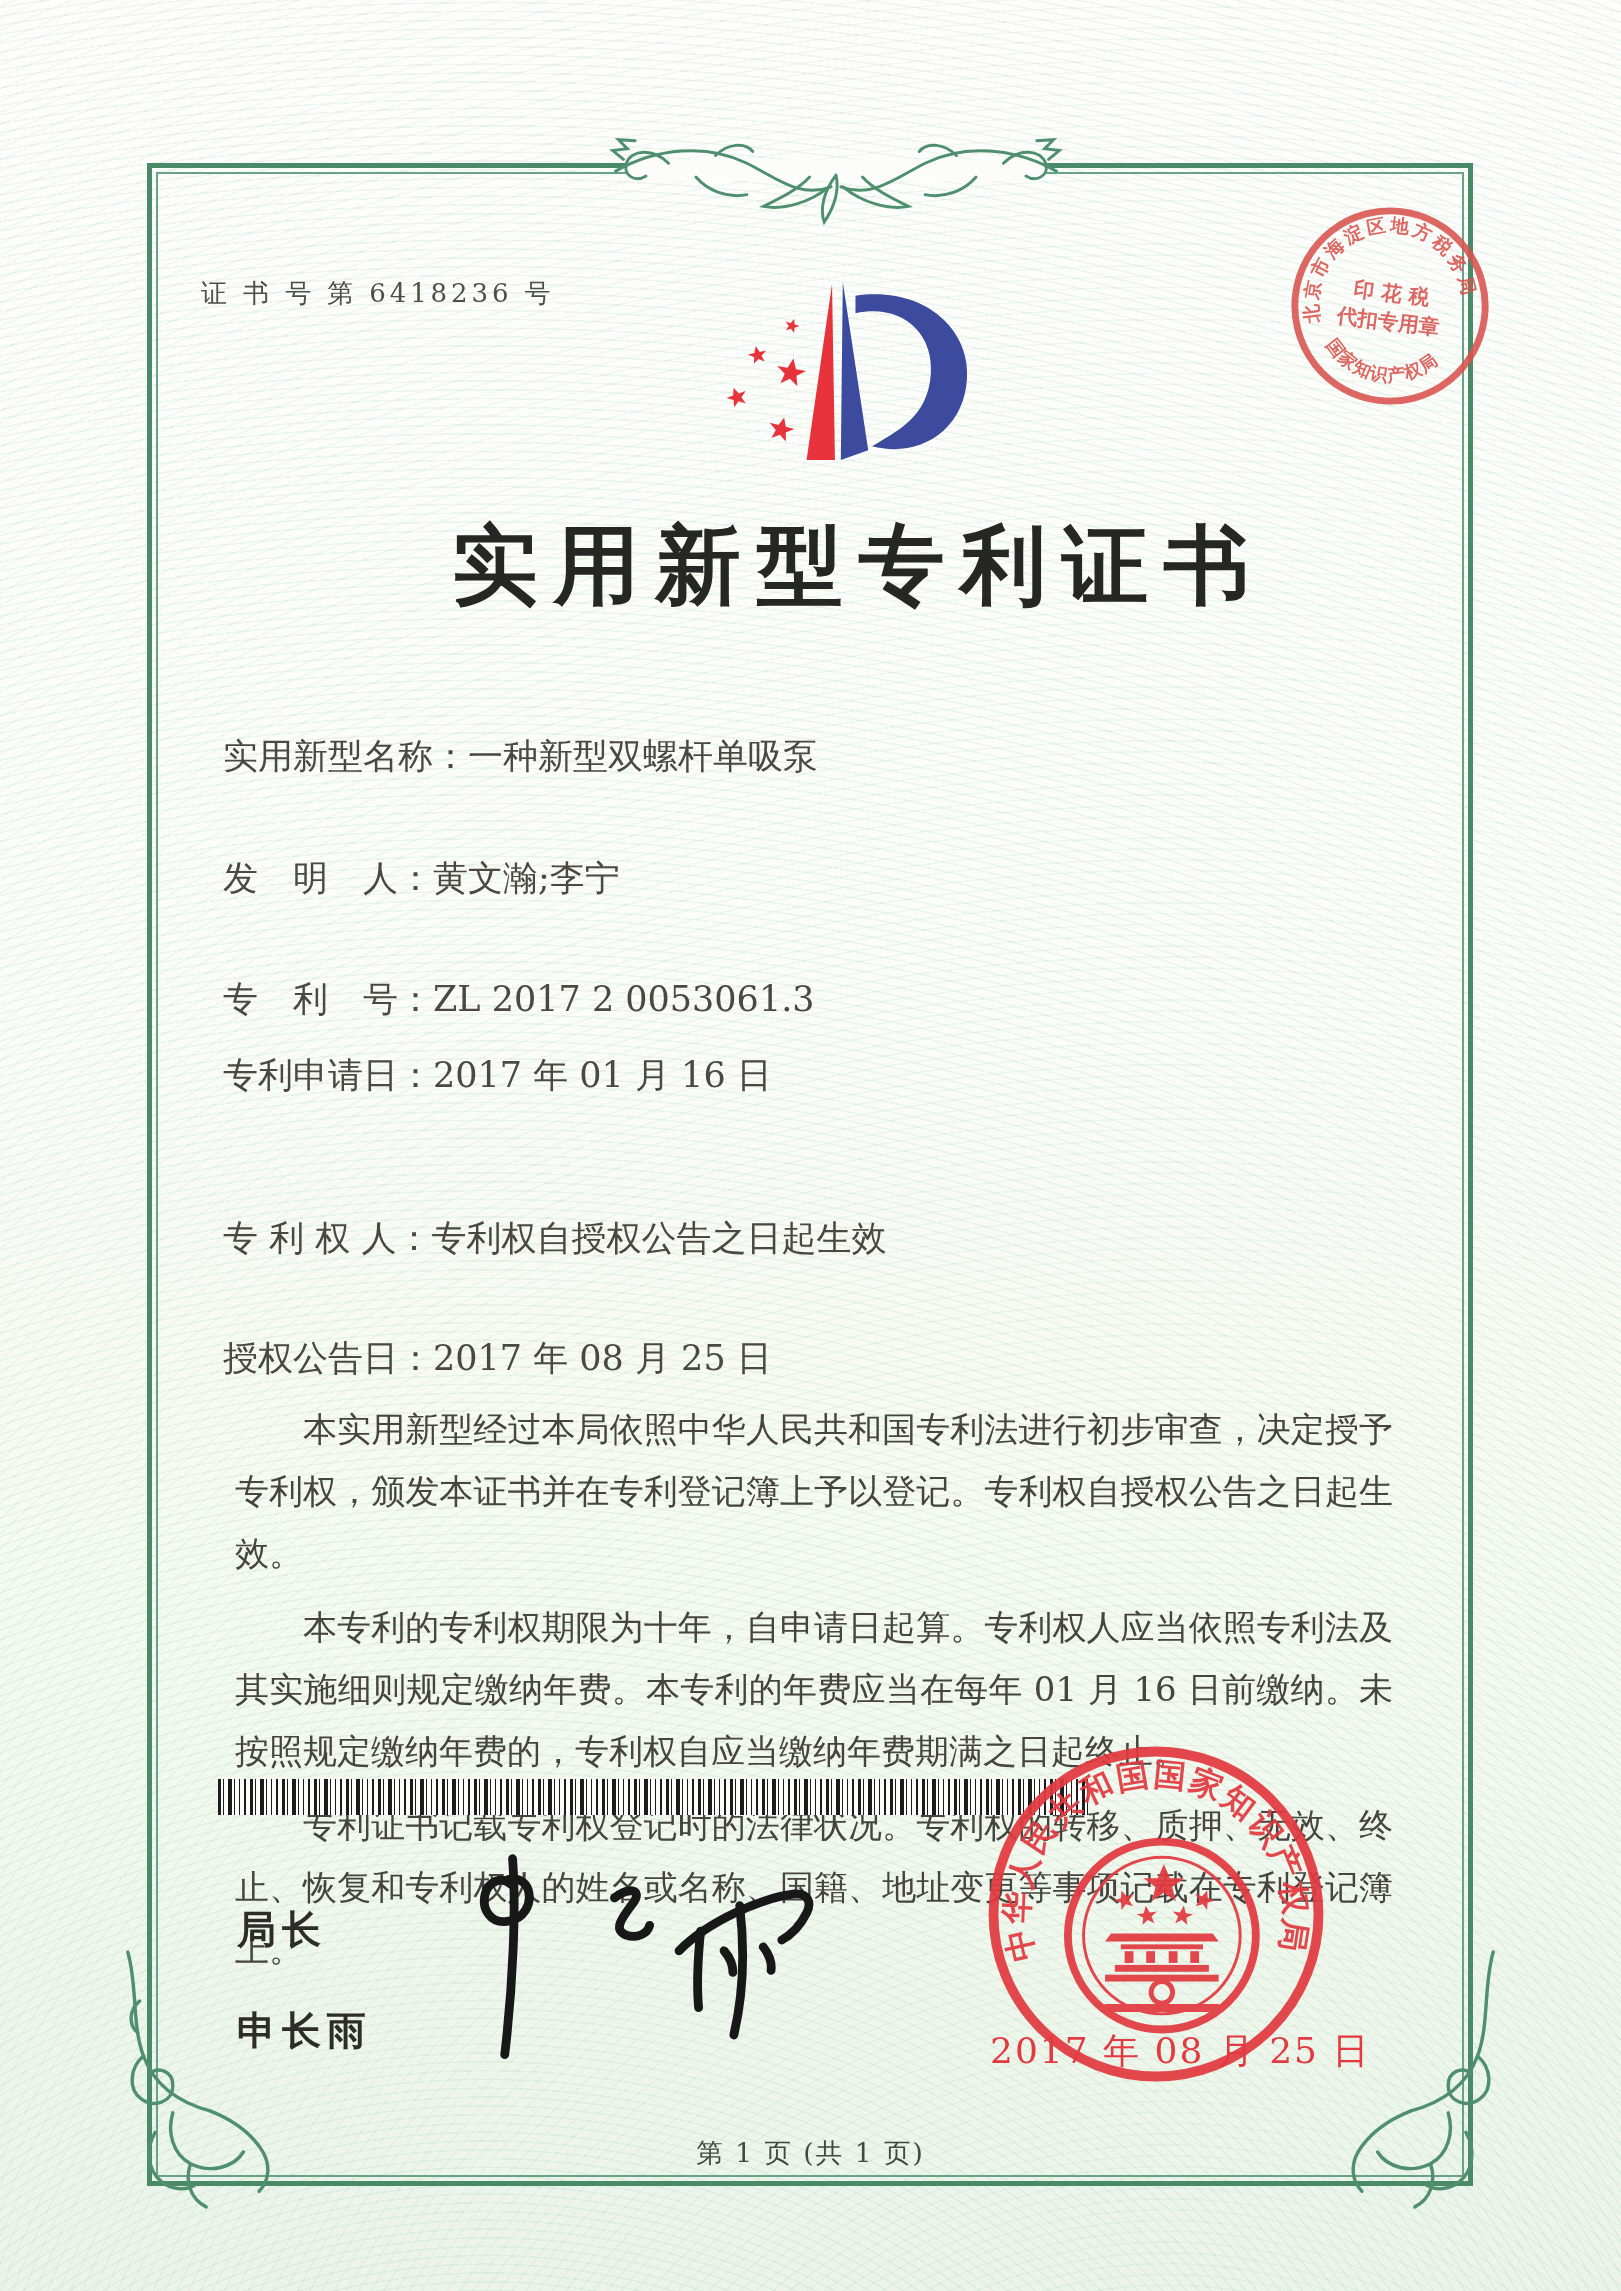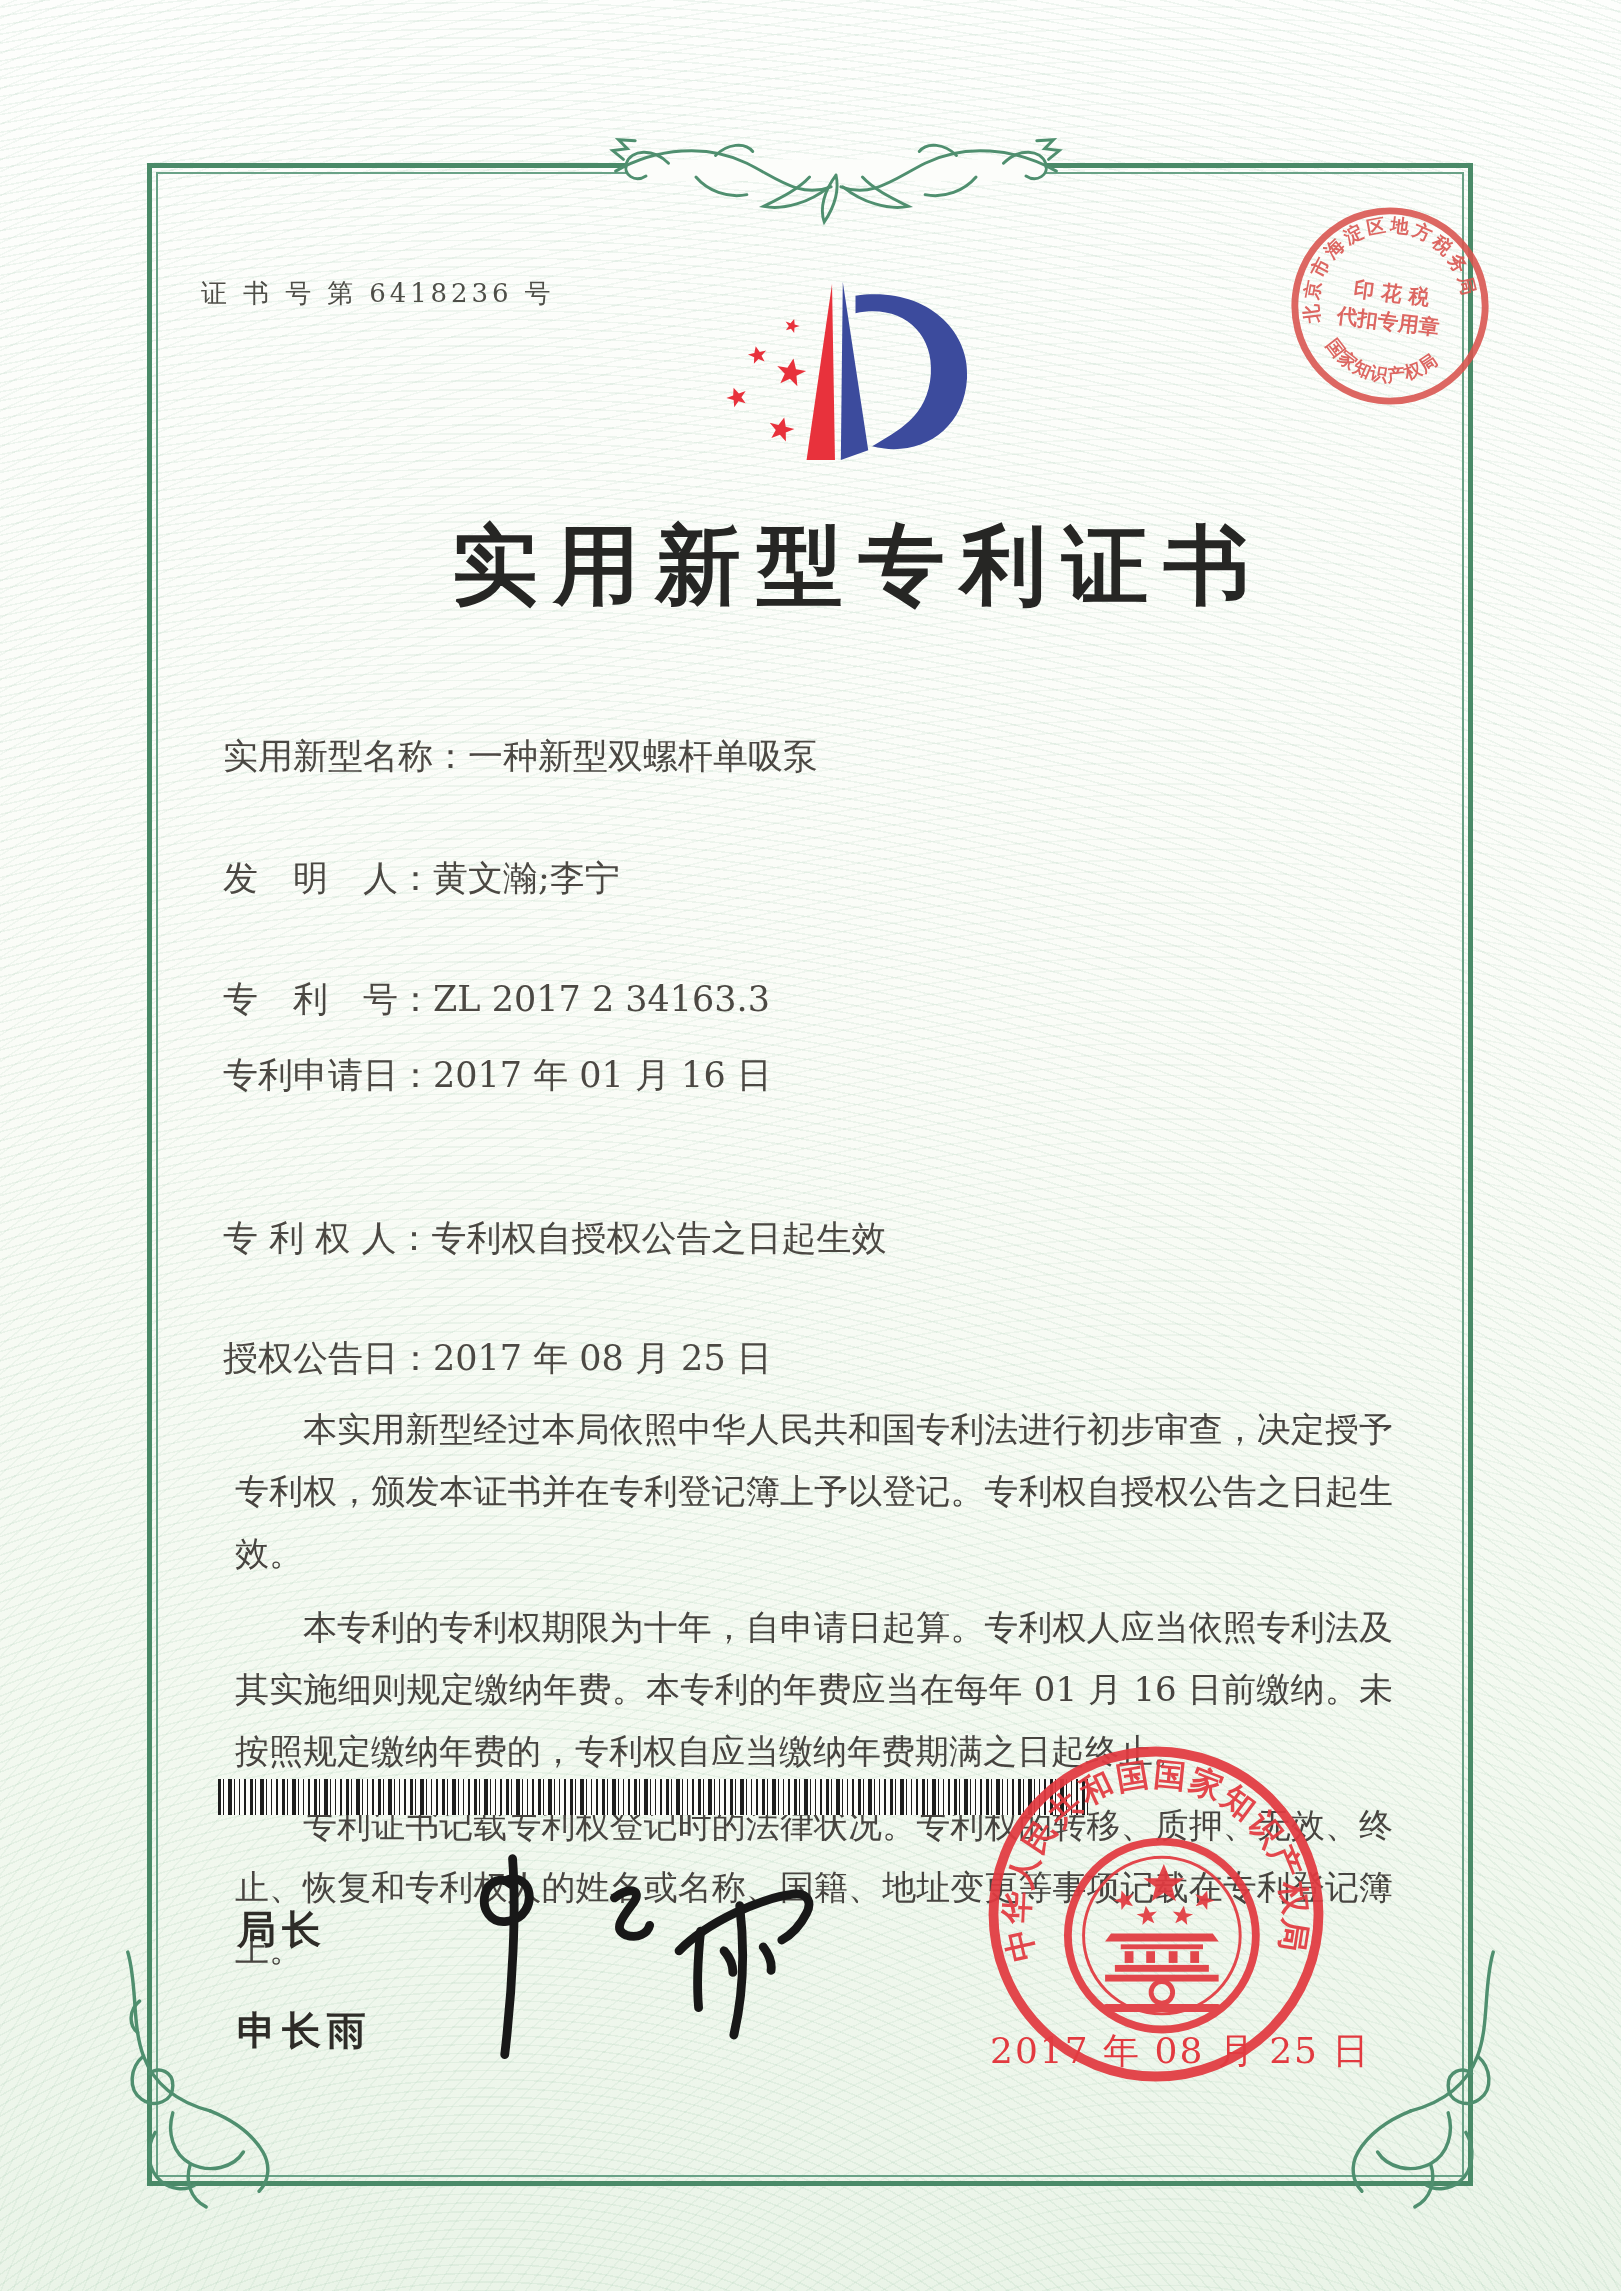--- a/index.html
+++ b/index.html
@@ -115,21 +115,21 @@
     <use href="#st" transform="translate(73,123) scale(0.95) rotate(-12)" fill="#e8323c"></use>
     <use href="#st" transform="translate(107,141) scale(1.5) rotate(10)" fill="#e8323c"></use>
     <use href="#st" transform="translate(52,166) scale(1.05) rotate(-20)" fill="#e8323c"></use>
     <use href="#st" transform="translate(97,199) scale(1.3) rotate(14)" fill="#e8323c"></use>
   </svg>
 
   <div class="title">实用新型专利证书</div>
 
   <div class="field" style="top:855px"><span>发　明　人：</span><span>黄文瀚;李宁</span></div>
   <div class="field" style="top:733px"><span>实用新型名称：</span><span>一种新型双螺杆单吸泵</span></div>
-  <div class="field" style="top:976px"><span>专　利　号：</span><span>ZL 2017 2 34163.3</span></div>
+  <div class="field" style="top:976px"><span>专　利　号：</span><span>ZL 2017 2 0053061.3</span></div>
   <div class="field" style="top:1052px"><span>专利申请日：</span><span>2017 年 01 月 16 日</span></div>
   <div class="field" style="top:1215px"><span>专 利 权 人：</span><span>专利权自授权公告之日起生效</span></div>
   <div class="field" style="top:1335px"><span>授权公告日：</span><span>2017 年 08 月 25 日</span></div>
 
   <div class="paras">
     <p>本实用新型经过本局依照中华人民共和国专利法进行初步审查，决定授予专利权，颁发本证书并在专利登记簿上予以登记。专利权自授权公告之日起生效。</p>
     <p>本专利的专利权期限为十年，自申请日起算。专利权人应当依照专利法及其实施细则规定缴纳年费。本专利的年费应当在每年 01 月 16 日前缴纳。未按照规定缴纳年费的，专利权自应当缴纳年费期满之日起终止。</p>
     <p>专利证书记载专利权登记时的法律状况。专利权的转移、质押、无效、终止、恢复和专利权人的姓名或名称、国籍、地址变更等事项记载在专利登记簿上。</p>
   </div>
 
@@ -191,15 +191,16 @@
     <text class="tax-text" font-size="19" font-weight="bold">
       <textPath href="#taxTop" startOffset="0" textLength="242" lengthAdjust="spacing">北京市海淀区地方税务局</textPath>
     </text>
     <text class="tax-text" x="0" y="-6" font-size="21" font-weight="bold" text-anchor="middle">印 花 税</text>
     <text class="tax-text" x="0" y="23" font-size="21" font-weight="bold" text-anchor="middle">代扣专用章</text>
     <text class="tax-text" font-size="18" font-weight="bold">
       <textPath href="#taxBot" startOffset="0" textLength="132" lengthAdjust="spacing">国家知识产权局</textPath>
     </text>
   </svg>
 
+  <div class="footer">第 1 页 (共 1 页)</div>
 
 </div>
 
 
 </body></html>

